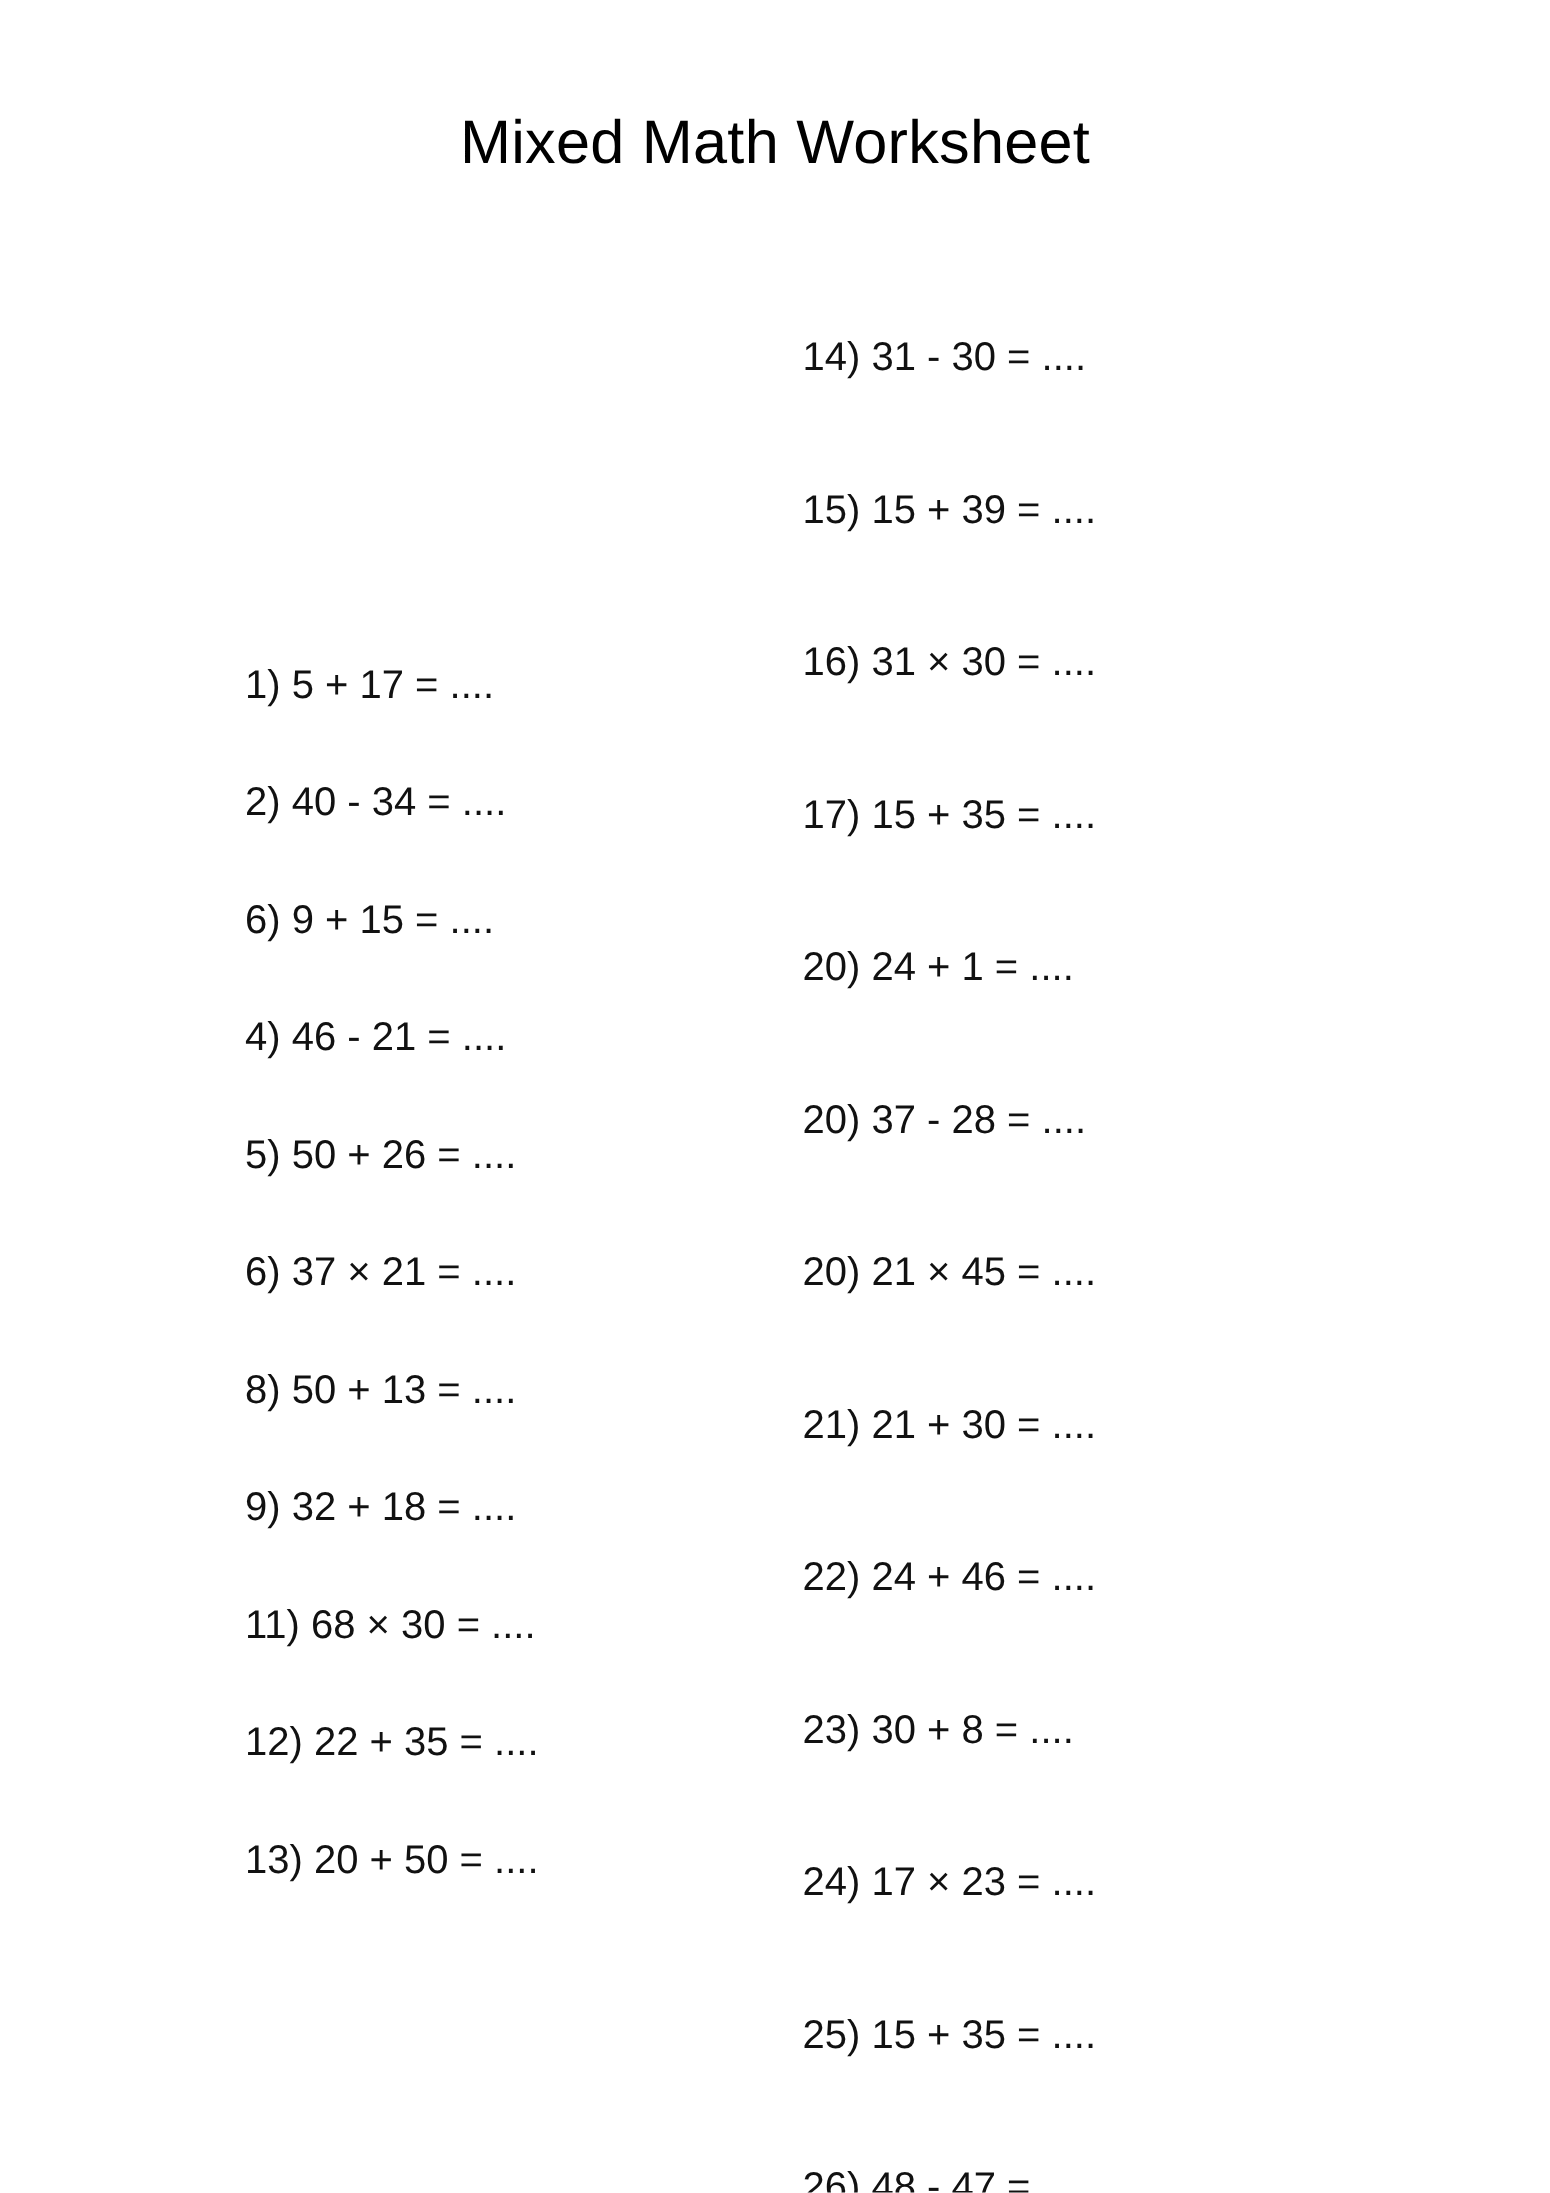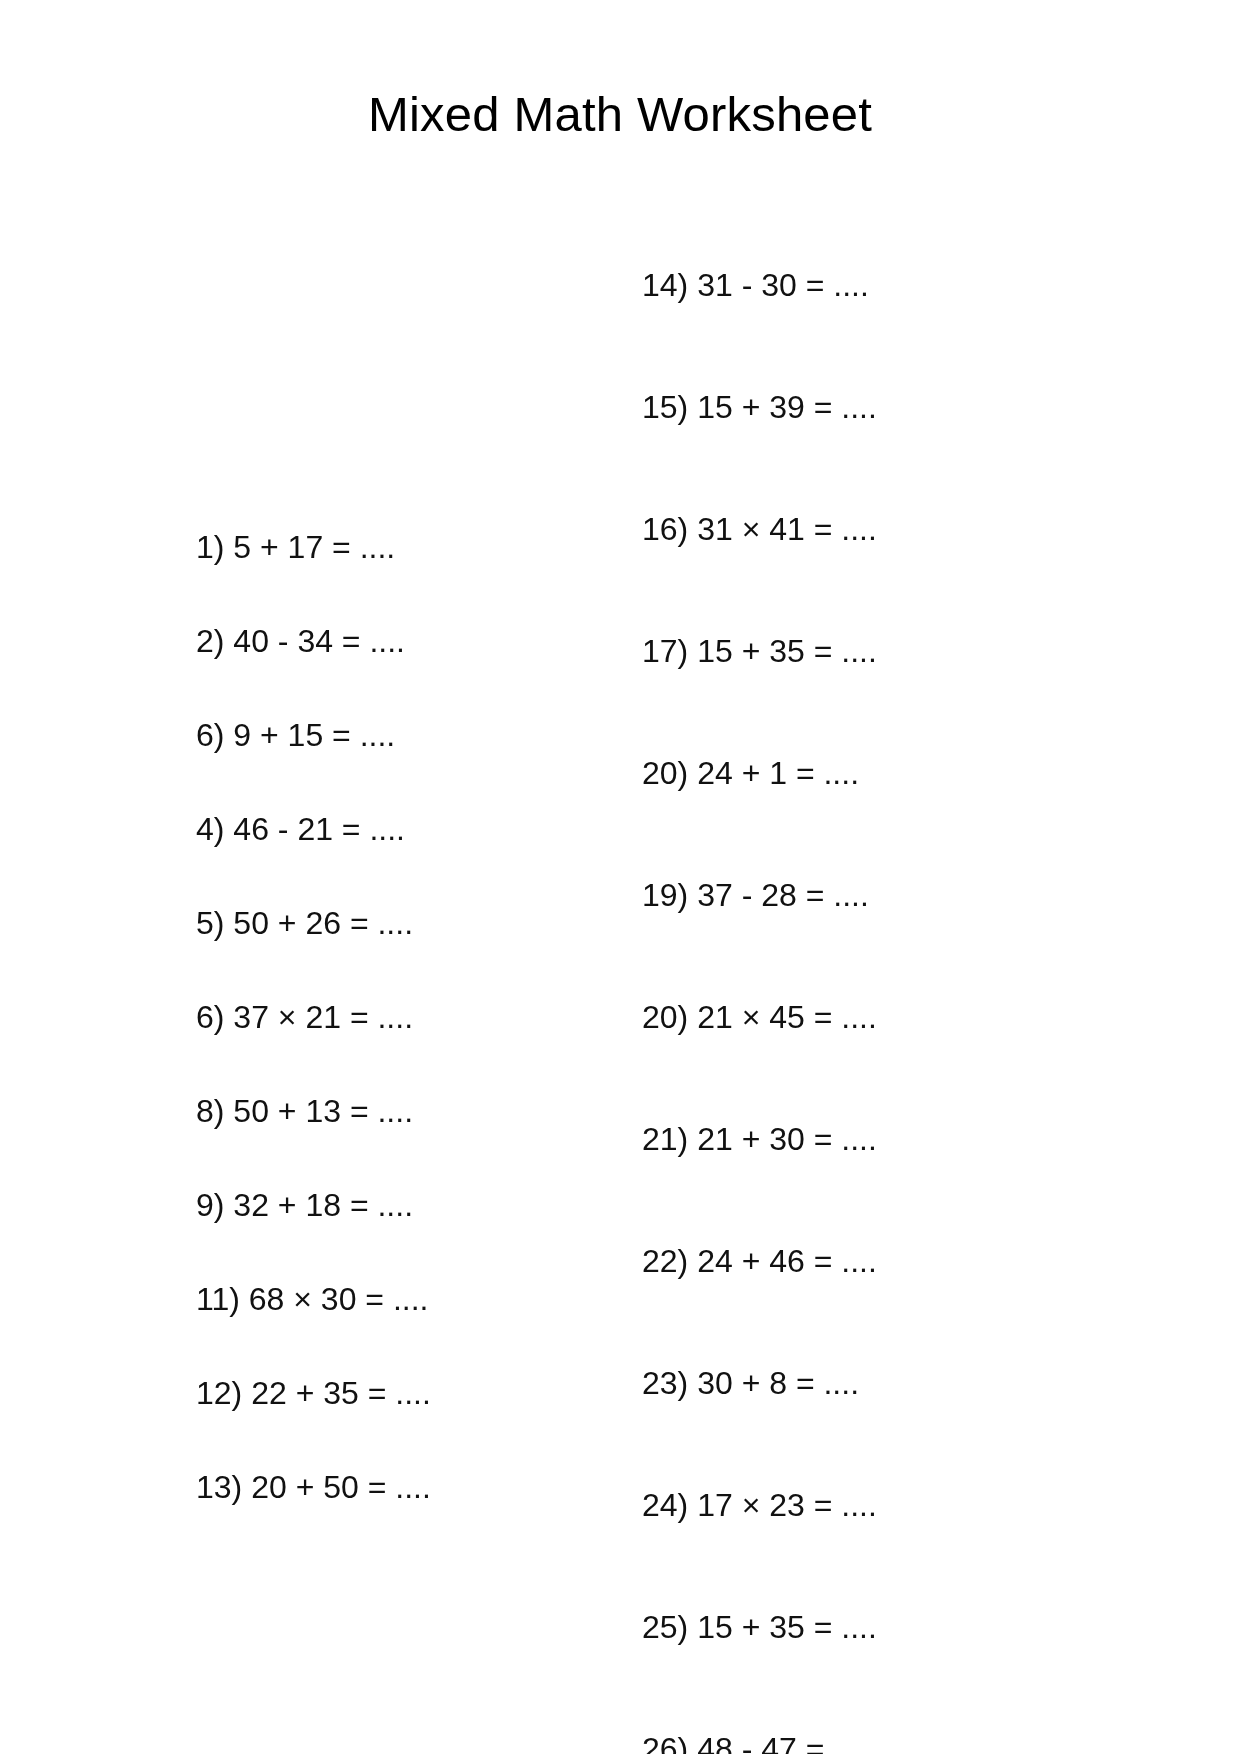--- a/index.html
+++ b/index.html
@@ -88,24 +88,24 @@
       <div class="problem">8) 50 + 13 = ....</div>
       <div class="problem">9) 32 + 18 = ....</div>
       <div class="problem">11) 68 × 30 = ....</div>
       <div class="problem">12) 22 + 35 = ....</div>
       <div class="problem">13) 20 + 50 = ....</div>
     </div>
 
     <div class="col col-right">
       <div class="problem">14) 31 - 30 = ....</div>
       <div class="problem">15) 15 + 39 = ....</div>
-      <div class="problem">16) 31 × 41 = ....</div>
+      <div class="problem">16) 31 × 30 = ....</div>
       <div class="problem">17) 15 + 35 = ....</div>
       <div class="problem">20) 24 + 1 = ....</div>
-      <div class="problem">19) 37 - 28 = ....</div>
+      <div class="problem">20) 37 - 28 = ....</div>
       <div class="problem">20) 21 × 45 = ....</div>
       <div class="problem">21) 21 + 30 = ....</div>
       <div class="problem">22) 24 + 46 = ....</div>
       <div class="problem">23) 30 + 8 = ....</div>
       <div class="problem">24) 17 × 23 = ....</div>
       <div class="problem">25) 15 + 35 = ....</div>
       <div class="problem">26) 48 - 47 = ....</div>
     </div>
 
   </div>

